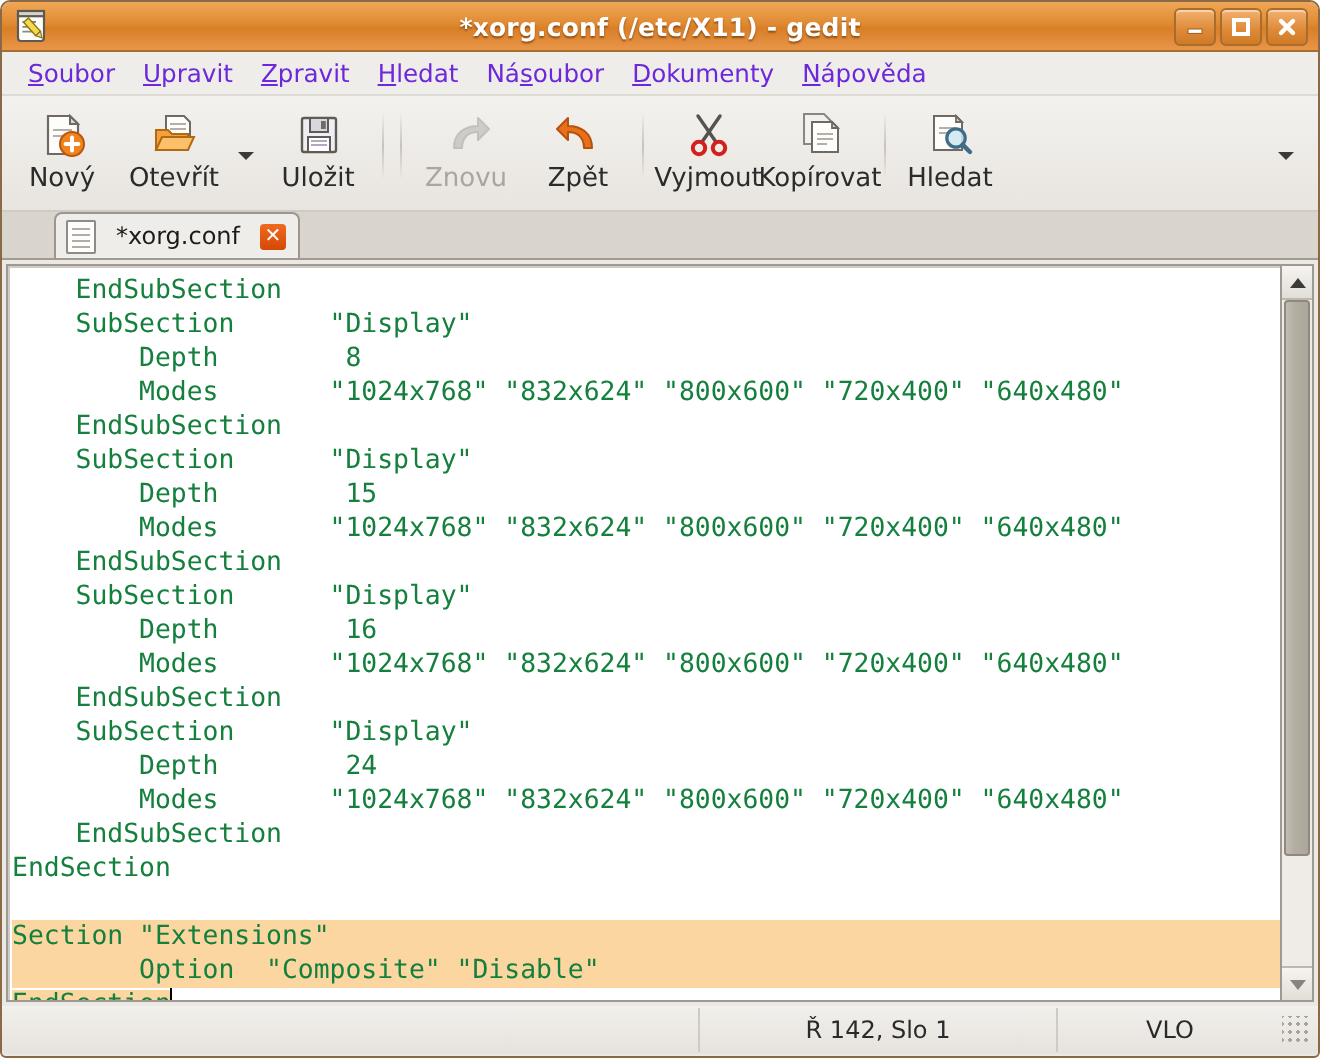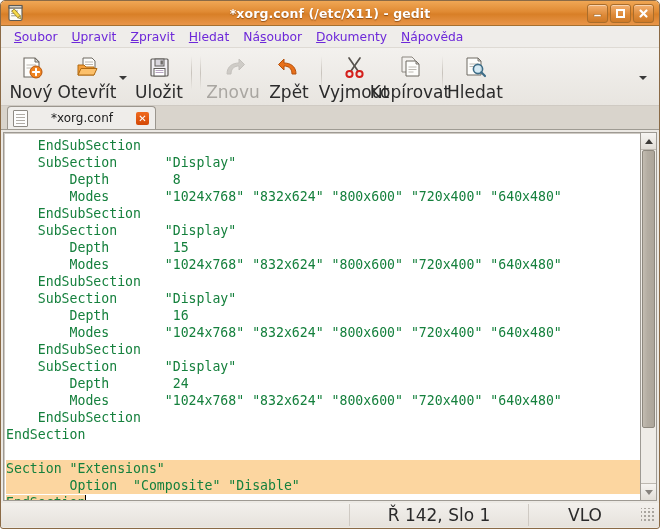--- a/index.html
+++ b/index.html
@@ -109,21 +109,21 @@
     flex-direction: column;
     align-items: center;
     justify-content: flex-start;
     padding-top: 2px;
   }
   .tb-item .tb-icon {
     width: 26px; height: 26px;
     display: flex; align-items: center; justify-content: center;
   }
   .tb-item .tb-label {
-    font-size: 17px;
+    font-size: 13px;
     color: #2b2b2b;
     margin-top: 2px;
     white-space: nowrap;
   }
   .tb-item.disabled .tb-label { color: #a9a6a1; }
   .tb-item.disabled .tb-icon { opacity: .38; }
   .tb-sep {
     width: 1px;
     height: 34px;
     margin: 4px 4px 0 4px;
@@ -160,24 +160,25 @@
   }
   #tab {
     height: 23px;
     box-sizing: border-box;
     background: #efedea;
     border: 1px solid #9b968e;
     border-bottom: none;
     border-radius: 4px 4px 0 0;
     display: flex;
     align-items: center;
-    gap: 23px;
+    gap: 10px;
     padding: 0 6px 0 5px;
     font-size: 12px;
     color: #1b1b1b;
+    margin-left: 20px;
   }
   .tab-doc-icon {
     width: 13px; height: 15px;
     border: 1px solid #8e8a84;
     background: #fdfdfd;
     border-radius: 1px;
     position: relative;
     flex: 0 0 auto;
   }
   .tab-doc-icon::before {
@@ -294,21 +295,21 @@
     border-right:4px solid transparent;
     border-top:5px solid #87837d;
   }
 
   
   #statusbar {
     height: 24px;
     background: linear-gradient(to bottom,#f2f0ec,#e6e2dc);
     display: flex;
     align-items: center;
-    font-size: 17px;
+    font-size: 12px;
     color: #2a2a2a;
     box-sizing: border-box;
     padding: 0 2px;
     position: relative;
   }
   .sb-spacer { flex: 1 1 auto; }
   .sb-cell {
     padding: 0 10px;
     white-space: nowrap;
     border-left: 1px solid #cfcac3;

